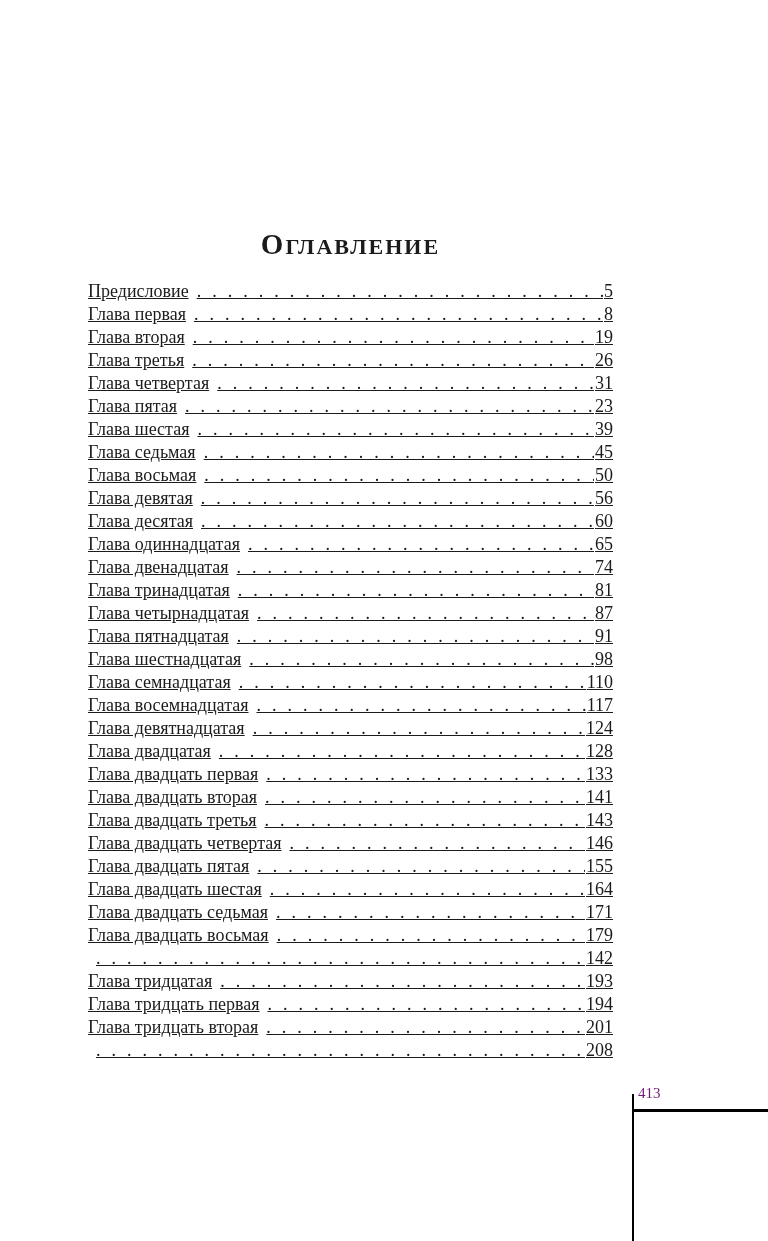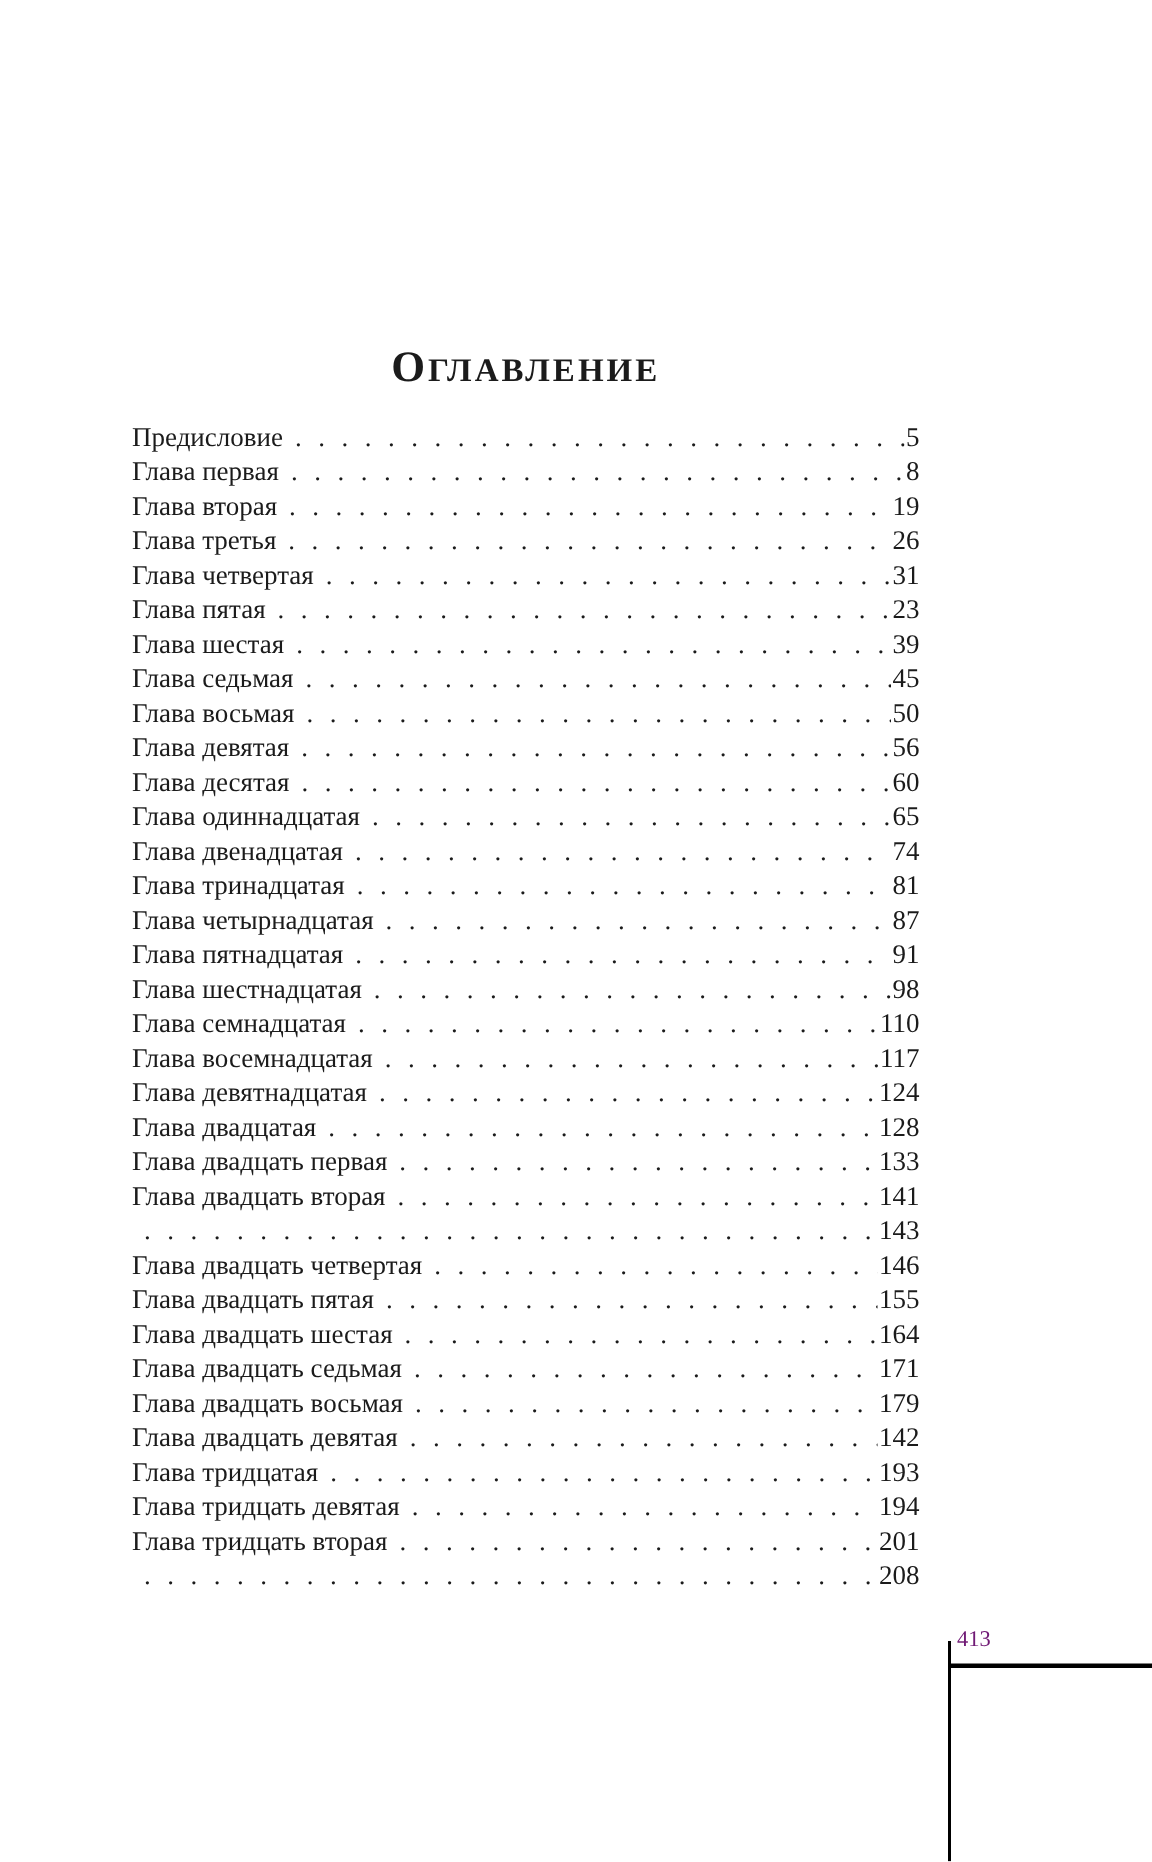--- a/index.html
+++ b/index.html
@@ -33,20 +33,21 @@
     font-size: 29px;
     letter-spacing: 2px;
   }
   .title-rest {
     font-size: 22px;
     letter-spacing: 2px;
   }
   .toc-list {
     font-size: 18px;
     line-height: 23px;
+    text-decoration: underline;
   }
   .toc-row {
     display: flex;
     align-items: baseline;
     height: 23px;
   }
   .toc-label {
     white-space: nowrap;
     flex: 0 0 auto;
   }
@@ -204,20 +205,21 @@
           <span class="toc-label">Глава двадцать первая</span>
           <span class="toc-leader">. . . . . . . . . . . . . . . . . . . . . . . . . . . . . . . . . . . . . . . . . . . . . . . . . . . . . . . . . . . .</span>
           <span class="toc-page">133</span>
         </div>
         <div class="toc-row">
           <span class="toc-label">Глава двадцать вторая</span>
           <span class="toc-leader">. . . . . . . . . . . . . . . . . . . . . . . . . . . . . . . . . . . . . . . . . . . . . . . . . . . . . . . . . . . .</span>
           <span class="toc-page">141</span>
         </div>
         <div class="toc-row">
+          <span class="toc-label">Глава двадцать третья</span>
           <span class="toc-leader">. . . . . . . . . . . . . . . . . . . . . . . . . . . . . . . . . . . . . . . . . . . . . . . . . . . . . . . . . . . .</span>
           <span class="toc-page">143</span>
         </div>
         <div class="toc-row">
           <span class="toc-label">Глава двадцать четвертая</span>
           <span class="toc-leader">. . . . . . . . . . . . . . . . . . . . . . . . . . . . . . . . . . . . . . . . . . . . . . . . . . . . . . . . . . . .</span>
           <span class="toc-page">146</span>
         </div>
         <div class="toc-row">
           <span class="toc-label">Глава двадцать пятая</span>
@@ -233,31 +235,30 @@
           <span class="toc-label">Глава двадцать седьмая</span>
           <span class="toc-leader">. . . . . . . . . . . . . . . . . . . . . . . . . . . . . . . . . . . . . . . . . . . . . . . . . . . . . . . . . . . .</span>
           <span class="toc-page">171</span>
         </div>
         <div class="toc-row">
           <span class="toc-label">Глава двадцать восьмая</span>
           <span class="toc-leader">. . . . . . . . . . . . . . . . . . . . . . . . . . . . . . . . . . . . . . . . . . . . . . . . . . . . . . . . . . . .</span>
           <span class="toc-page">179</span>
         </div>
         <div class="toc-row">
-          <span class="toc-label">Глава двадцать девятая</span>
           <span class="toc-leader">. . . . . . . . . . . . . . . . . . . . . . . . . . . . . . . . . . . . . . . . . . . . . . . . . . . . . . . . . . . .</span>
           <span class="toc-page">142</span>
         </div>
         <div class="toc-row">
           <span class="toc-label">Глава тридцатая</span>
           <span class="toc-leader">. . . . . . . . . . . . . . . . . . . . . . . . . . . . . . . . . . . . . . . . . . . . . . . . . . . . . . . . . . . .</span>
           <span class="toc-page">193</span>
         </div>
         <div class="toc-row">
-          <span class="toc-label">Глава тридцать девятая</span>
+          <span class="toc-label">Глава тридцать первая</span>
           <span class="toc-leader">. . . . . . . . . . . . . . . . . . . . . . . . . . . . . . . . . . . . . . . . . . . . . . . . . . . . . . . . . . . .</span>
           <span class="toc-page">194</span>
         </div>
         <div class="toc-row">
           <span class="toc-label">Глава тридцать вторая</span>
           <span class="toc-leader">. . . . . . . . . . . . . . . . . . . . . . . . . . . . . . . . . . . . . . . . . . . . . . . . . . . . . . . . . . . .</span>
           <span class="toc-page">201</span>
         </div>
         <div class="toc-row">
           <span class="toc-leader">. . . . . . . . . . . . . . . . . . . . . . . . . . . . . . . . . . . . . . . . . . . . . . . . . . . . . . . . . . . .</span>

